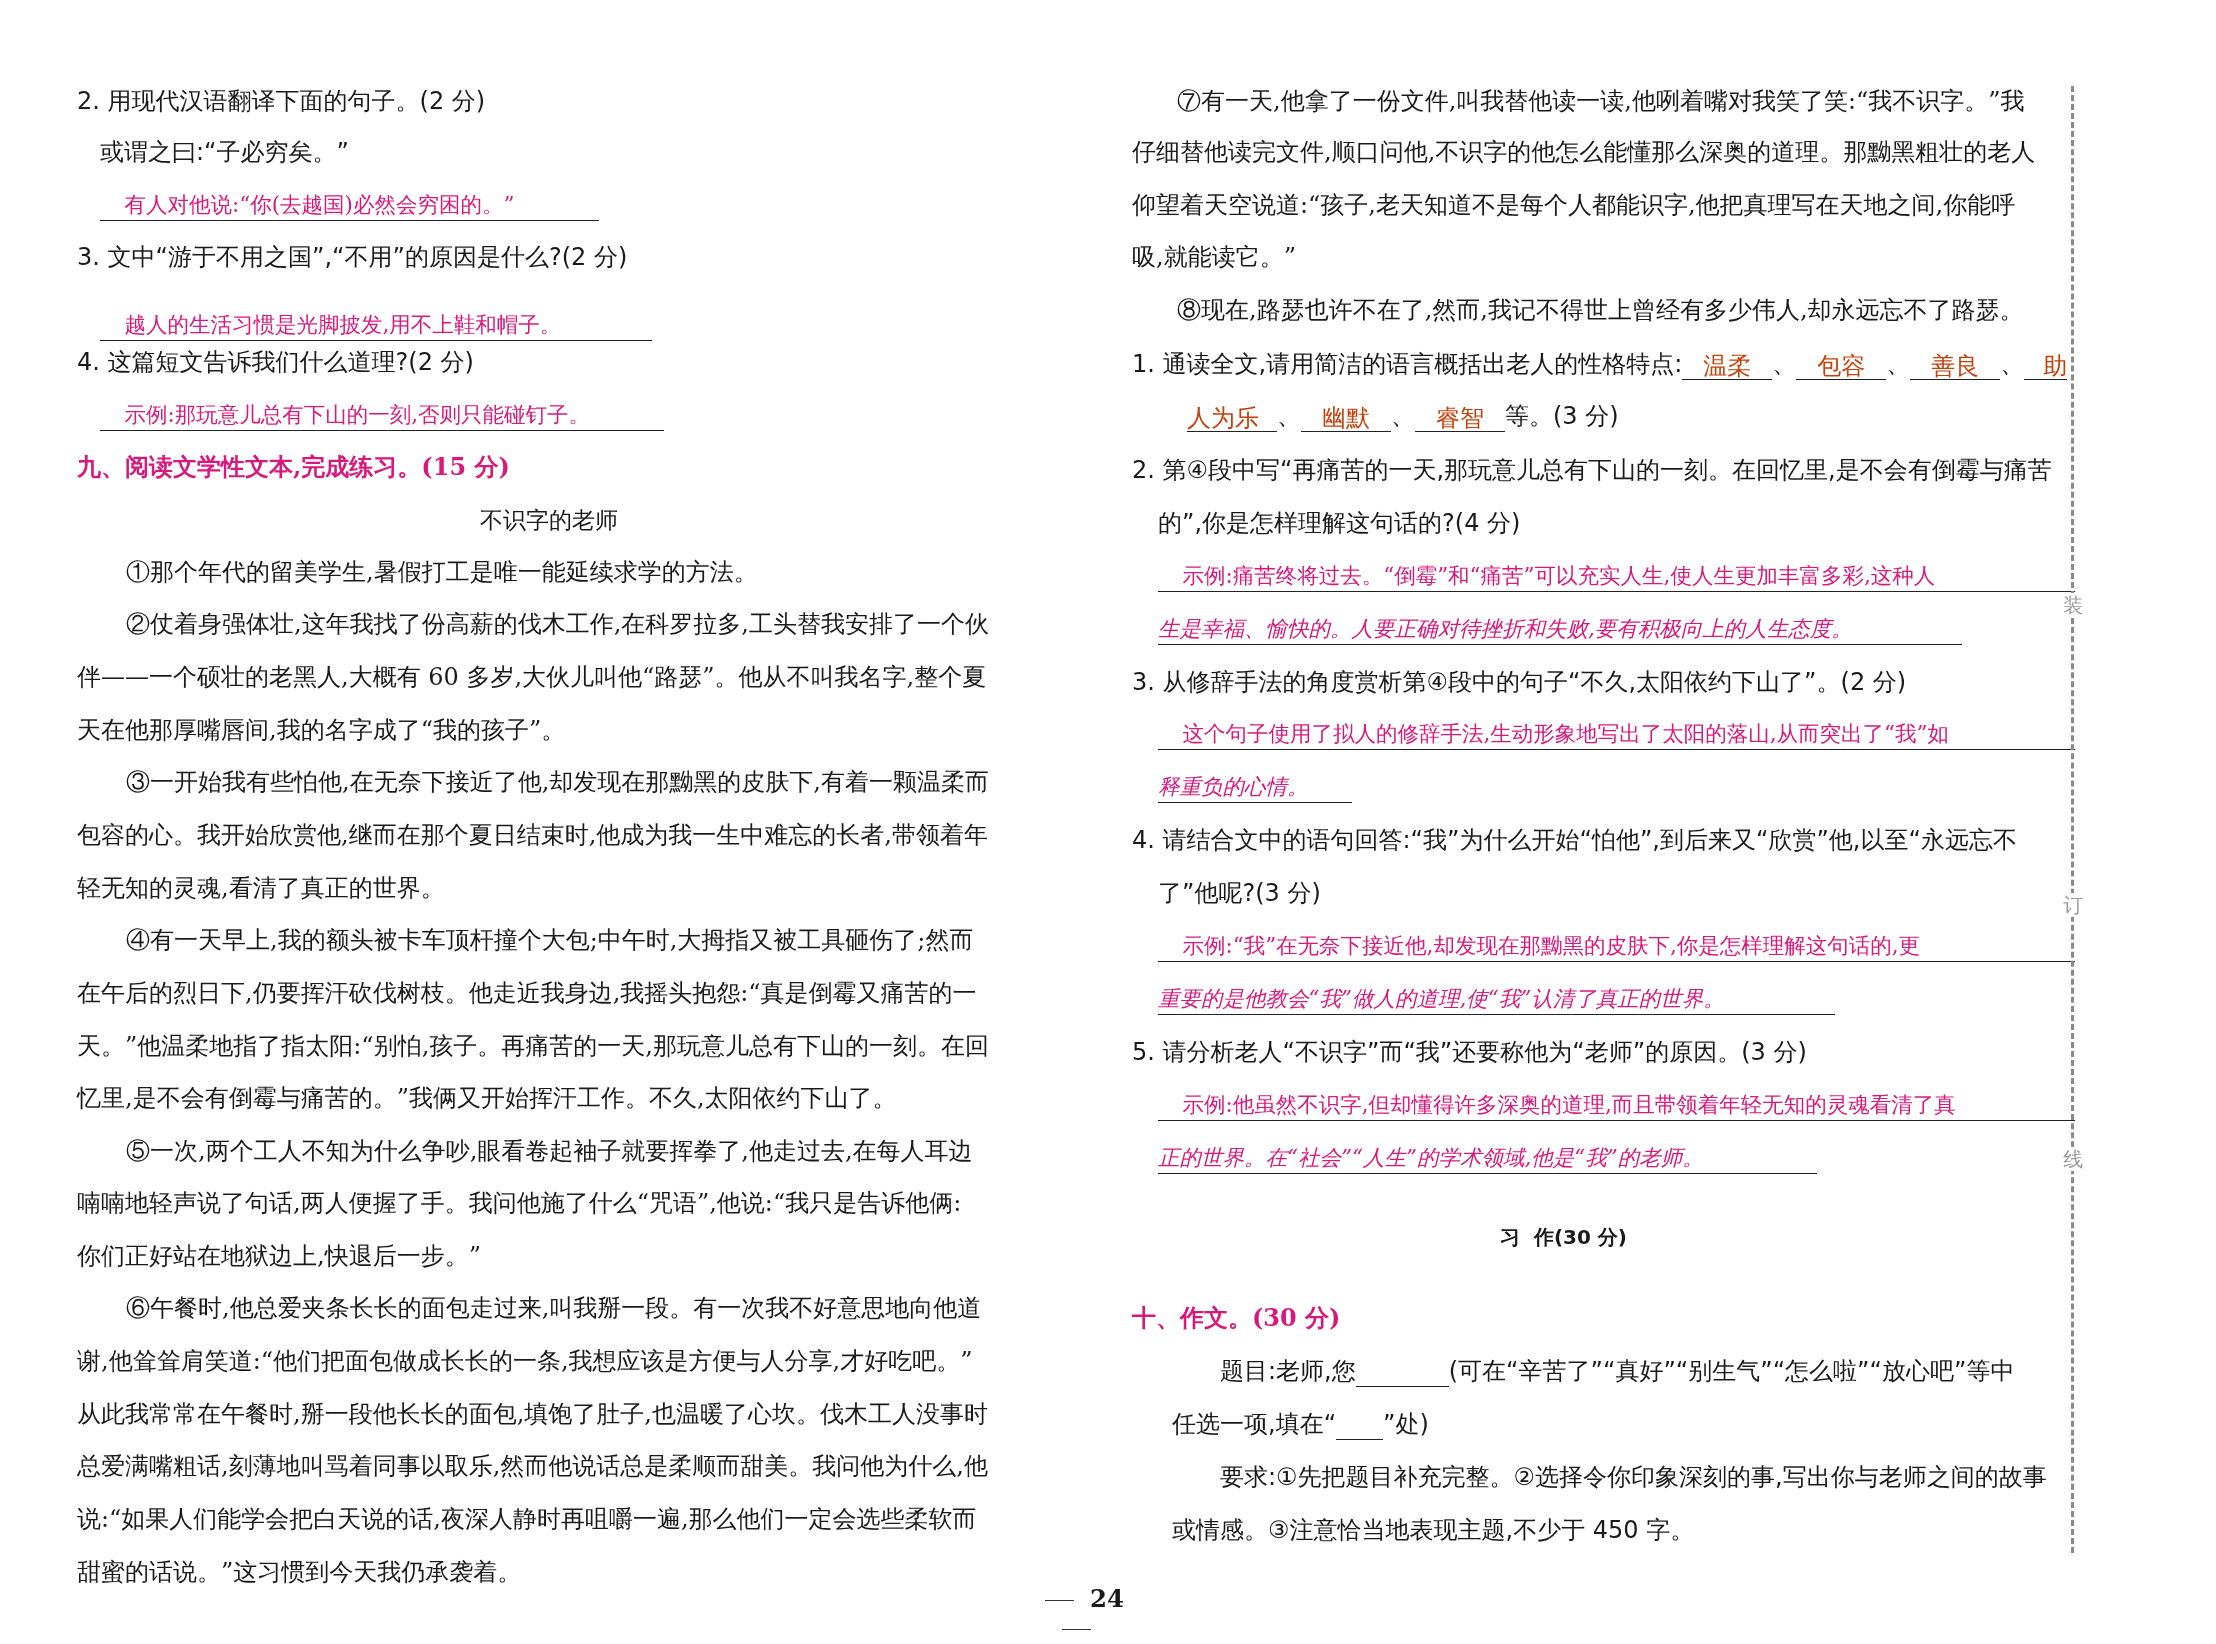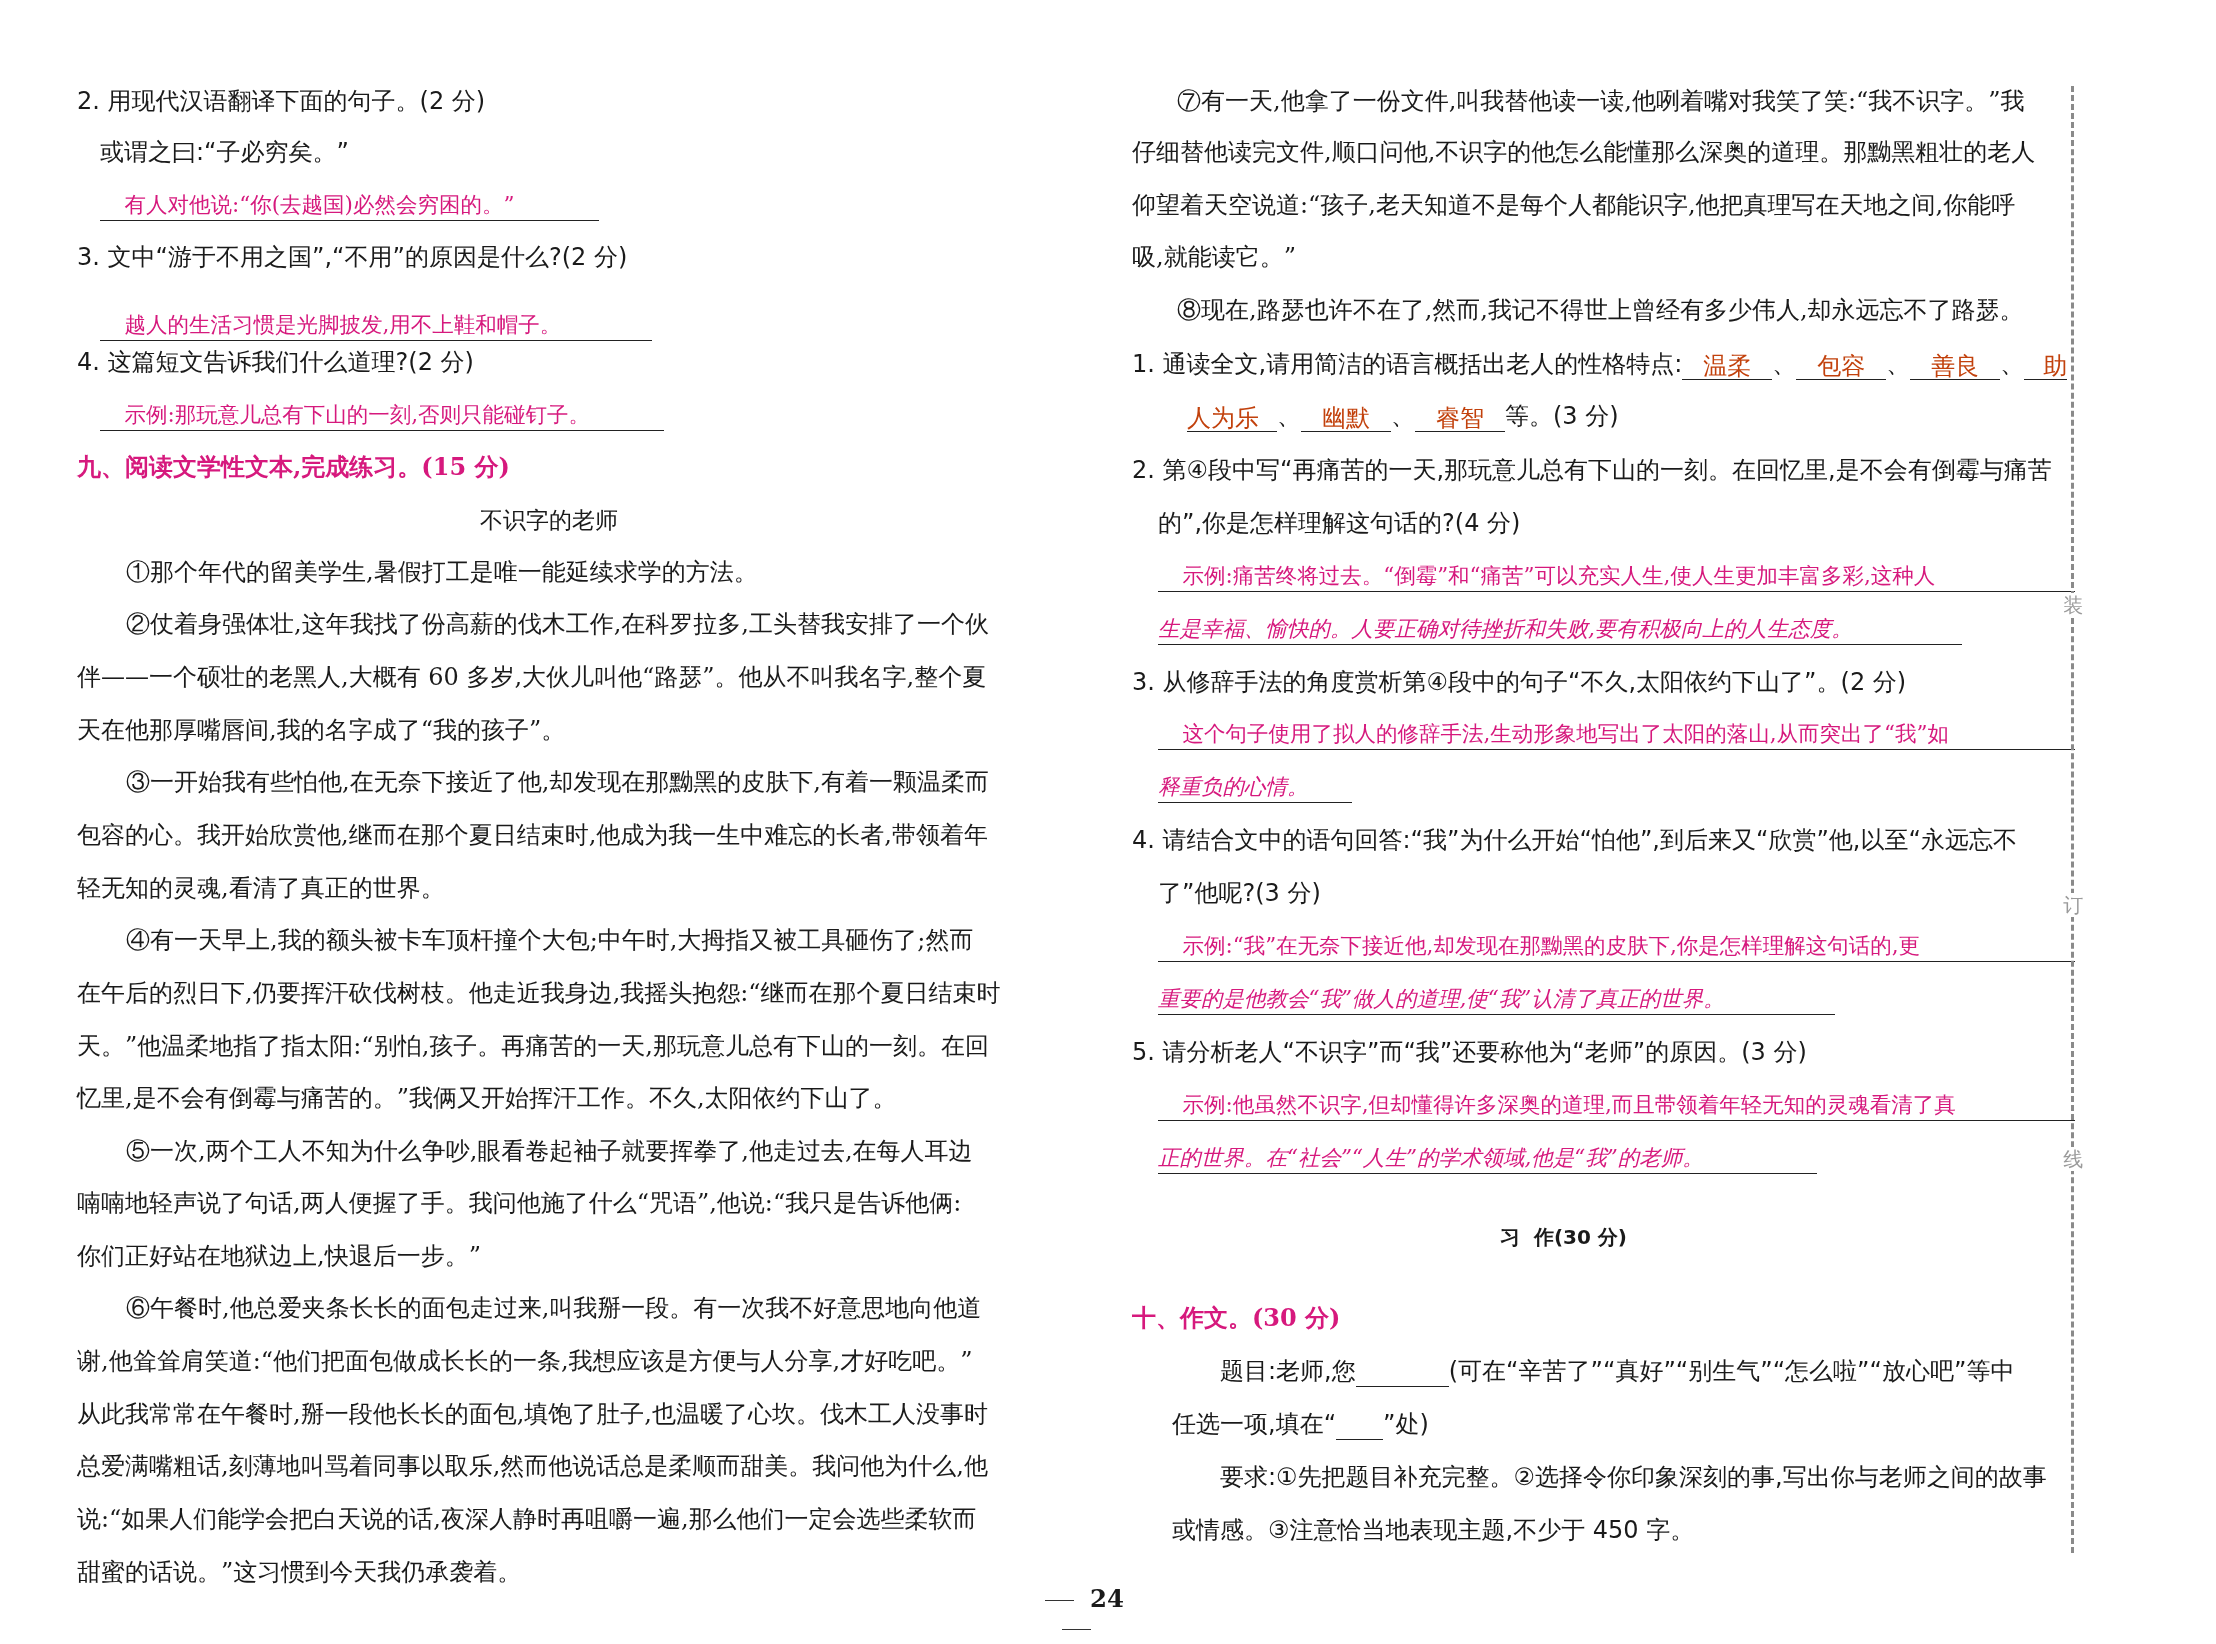--- a/index.html
+++ b/index.html
@@ -37,21 +37,21 @@
 
   <div>
     <div class="line" style="left:126px;top:556px;">①那个年代的留美学生,暑假打工是唯一能延续求学的方法。</div>
     <div class="line" style="left:126px;top:608px;">②仗着身强体壮,这年我找了份高薪的伐木工作,在科罗拉多,工头替我安排了一个伙</div>
     <div class="line" style="left:77px;top:661px;">伴——一个硕壮的老黑人,大概有 60 多岁,大伙儿叫他“路瑟”。他从不叫我名字,整个夏</div>
     <div class="line" style="left:77px;top:714px;">天在他那厚嘴唇间,我的名字成了“我的孩子”。</div>
     <div class="line" style="left:126px;top:766px;">③一开始我有些怕他,在无奈下接近了他,却发现在那黝黑的皮肤下,有着一颗温柔而</div>
     <div class="line" style="left:77px;top:819px;">包容的心。我开始欣赏他,继而在那个夏日结束时,他成为我一生中难忘的长者,带领着年</div>
     <div class="line" style="left:77px;top:872px;">轻无知的灵魂,看清了真正的世界。</div>
     <div class="line" style="left:126px;top:924px;">④有一天早上,我的额头被卡车顶杆撞个大包;中午时,大拇指又被工具砸伤了;然而</div>
-    <div class="line" style="left:77px;top:977px;">在午后的烈日下,仍要挥汗砍伐树枝。他走近我身边,我摇头抱怨:“继而在那个夏日结束时</div>
+    <div class="line" style="left:77px;top:977px;">在午后的烈日下,仍要挥汗砍伐树枝。他走近我身边,我摇头抱怨:“真是倒霉又痛苦的一</div>
     <div class="line" style="left:77px;top:1030px;">天。”他温柔地指了指太阳:“别怕,孩子。再痛苦的一天,那玩意儿总有下山的一刻。在回</div>
     <div class="line" style="left:77px;top:1082px;">忆里,是不会有倒霉与痛苦的。”我俩又开始挥汗工作。不久,太阳依约下山了。</div>
     <div class="line" style="left:126px;top:1135px;">⑤一次,两个工人不知为什么争吵,眼看卷起袖子就要挥拳了,他走过去,在每人耳边</div>
     <div class="line" style="left:77px;top:1187px;">喃喃地轻声说了句话,两人便握了手。我问他施了什么“咒语”,他说:“我只是告诉他俩:</div>
     <div class="line" style="left:77px;top:1240px;">你们正好站在地狱边上,快退后一步。”</div>
     <div class="line" style="left:126px;top:1292px;">⑥午餐时,他总爱夹条长长的面包走过来,叫我掰一段。有一次我不好意思地向他道</div>
     <div class="line" style="left:77px;top:1345px;">谢,他耸耸肩笑道:“他们把面包做成长长的一条,我想应该是方便与人分享,才好吃吧。”</div>
     <div class="line" style="left:77px;top:1398px;">从此我常常在午餐时,掰一段他长长的面包,填饱了肚子,也温暖了心坎。伐木工人没事时</div>
     <div class="line" style="left:77px;top:1450px;">总爱满嘴粗话,刻薄地叫骂着同事以取乐,然而他说话总是柔顺而甜美。我问他为什么,他</div>
     <div class="line" style="left:77px;top:1503px;">说:“如果人们能学会把白天说的话,夜深人静时再咀嚼一遍,那么他们一定会选些柔软而</div>

